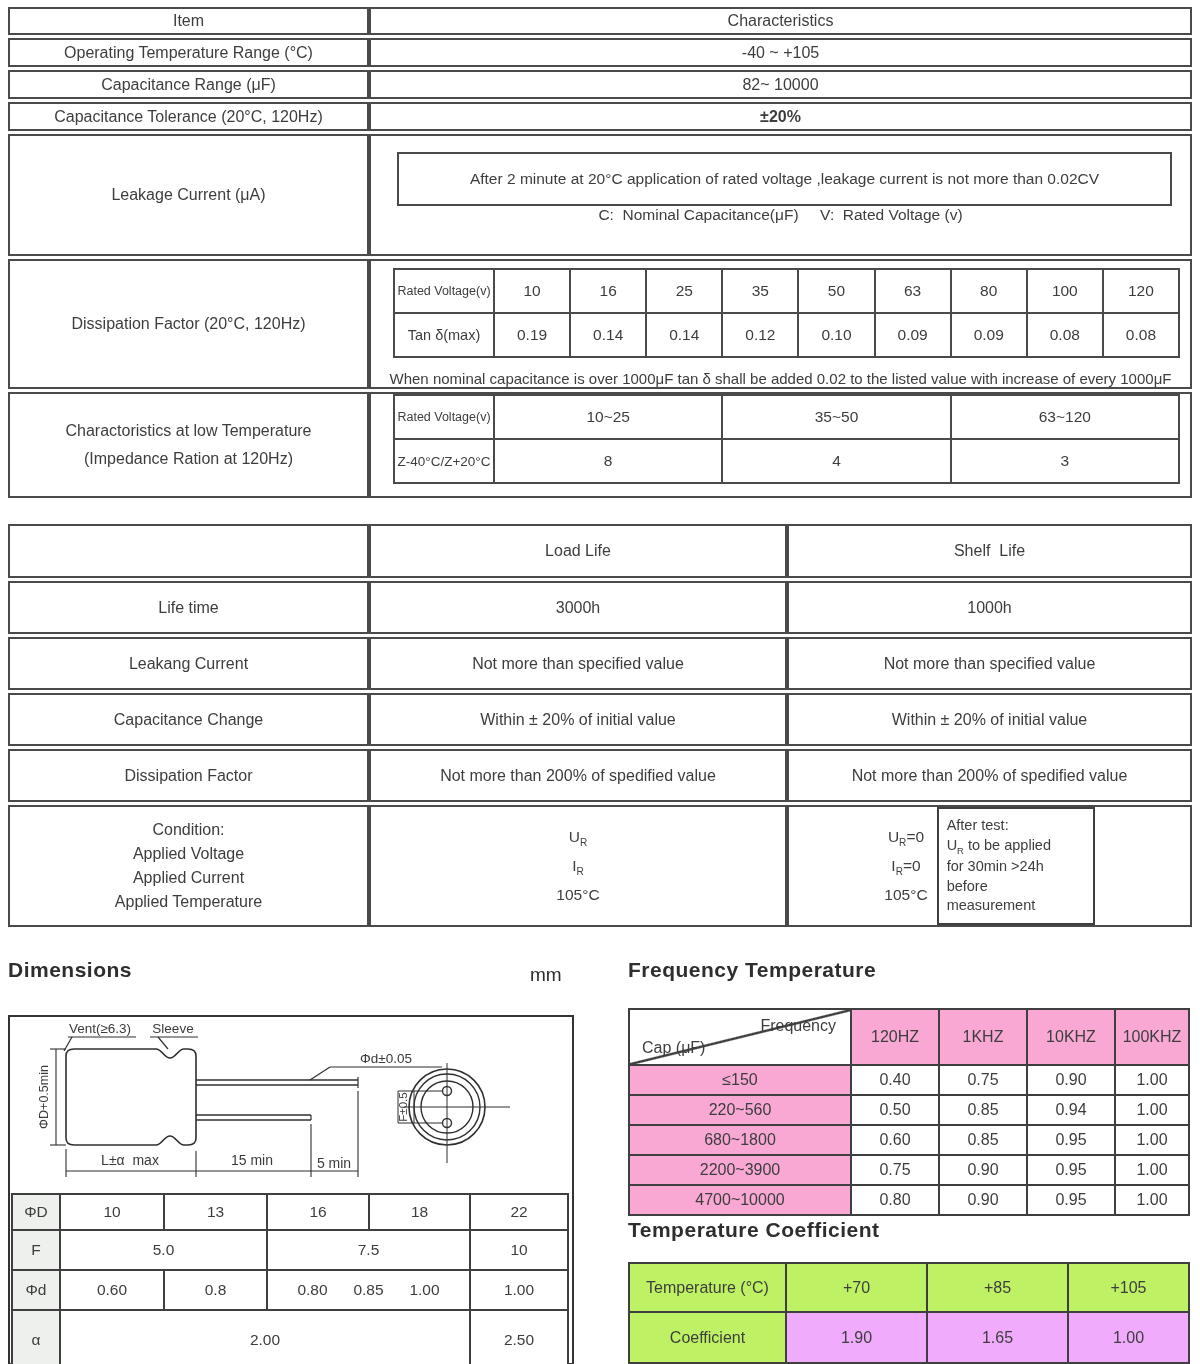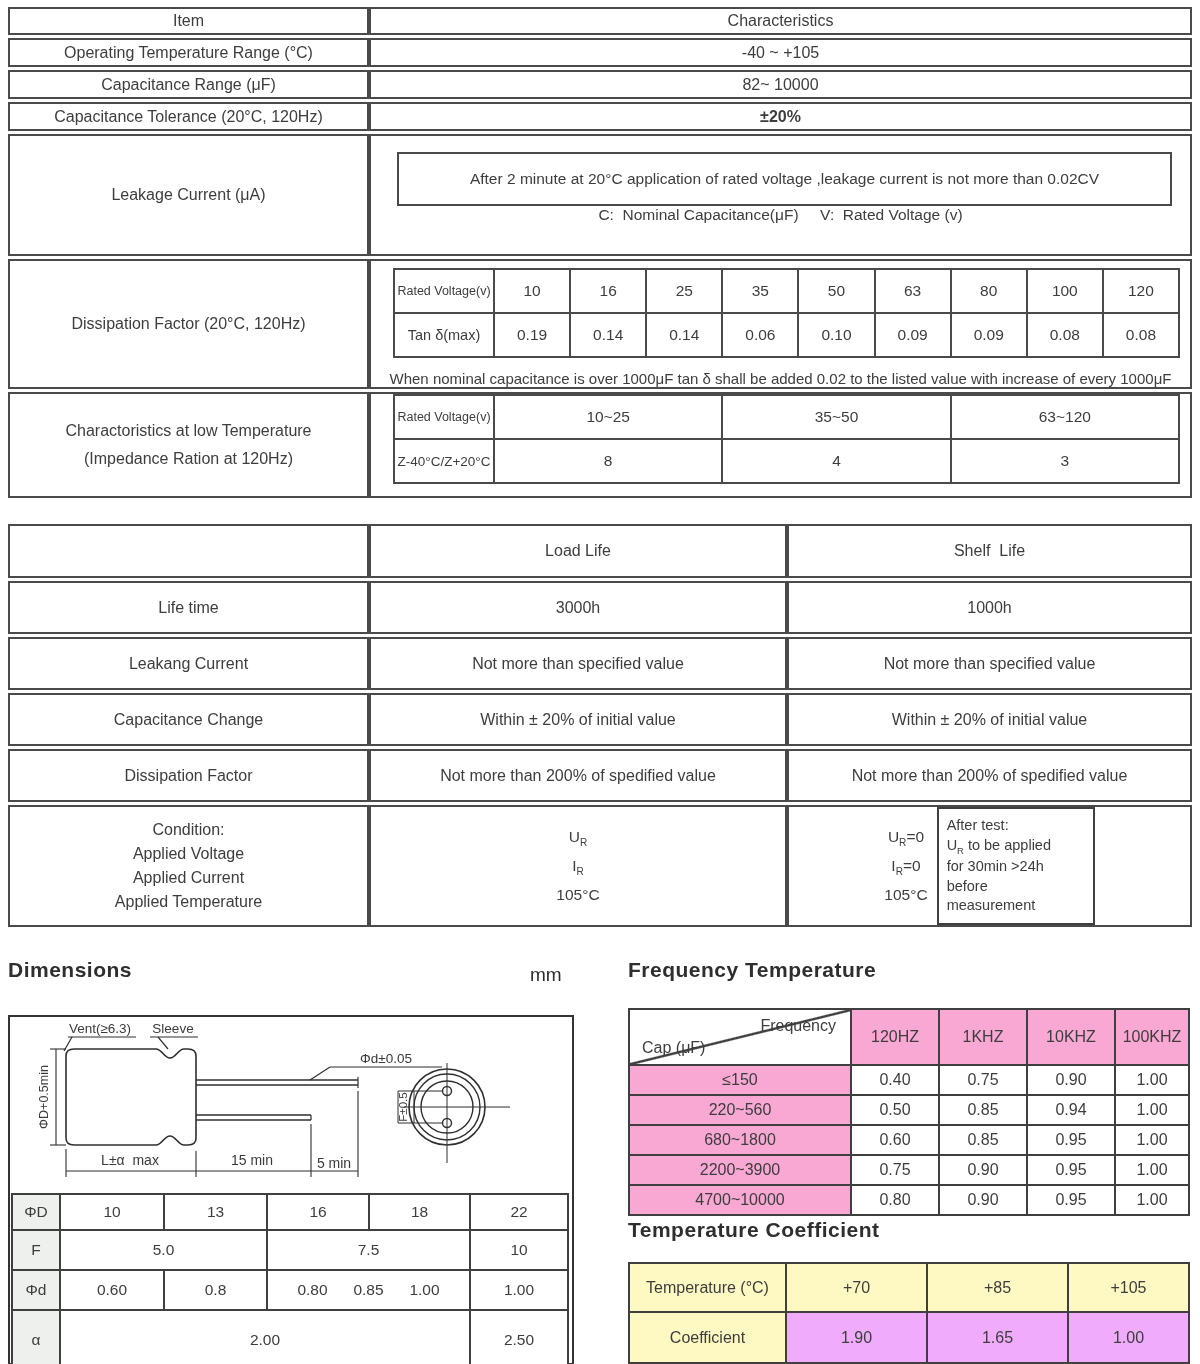--- a/index.html
+++ b/index.html
@@ -52,21 +52,21 @@
   table.freq td{border:2px solid #3f3f3f;text-align:center;font-size:16px;background:#fff;height:28px;padding:0;}
   table.freq td.g{background:#f9a8d4;}
   td.diag{position:relative;height:54px;background:#eef0ee;}
   .diag-line{position:absolute;inset:0;
      background:linear-gradient(to bottom right,transparent calc(50% - 1.6px),#3f3f3f calc(50% - 0.4px),#3f3f3f calc(50% + 0.8px),transparent calc(50% + 2px));}
   .diag-top{position:absolute;top:7px;right:14px;font-size:16px;}
   .diag-bot{position:absolute;bottom:7px;left:12px;font-size:16px;}
 
   table.temp{border-collapse:collapse;position:absolute;left:628px;top:322px;width:562px;table-layout:fixed;}
   table.temp td{border:2px solid #3f3f3f;text-align:center;font-size:16px;background:#f0abfc;padding:0;}
-  table.temp td.g{background:#fef9c3;}
+  table.temp td.g{background:#bef264;}
 
   svg text{fill:#3a3a3a;font-family:"Liberation Sans","DejaVu Sans",sans-serif;}
   .big-pm{font-size:18px;font-weight:bold;}
 </style>
 </head>
 <body>
 
 <div class="page" style="padding-top:4px;">
 
   <table class="spec">
@@ -116,21 +116,21 @@
             <td>63</td>
             <td>80</td>
             <td>100</td>
             <td>120</td>
           </tr>
           <tr>
             <td style="font-size:14.5px">Tan δ(max)</td>
             <td>0.19</td>
             <td>0.14</td>
             <td>0.14</td>
-            <td>0.06</td>
+            <td>0.12</td>
             <td>0.10</td>
             <td>0.09</td>
             <td>0.09</td>
             <td>0.08</td>
             <td>0.08</td>
           </tr>
         </tbody>
             </table>
         <div class="diss-note">When nominal capacitance is over 1000μF tan δ shall be added 0.02 to the listed value with increase of every 1000μF</div>
       </td>

